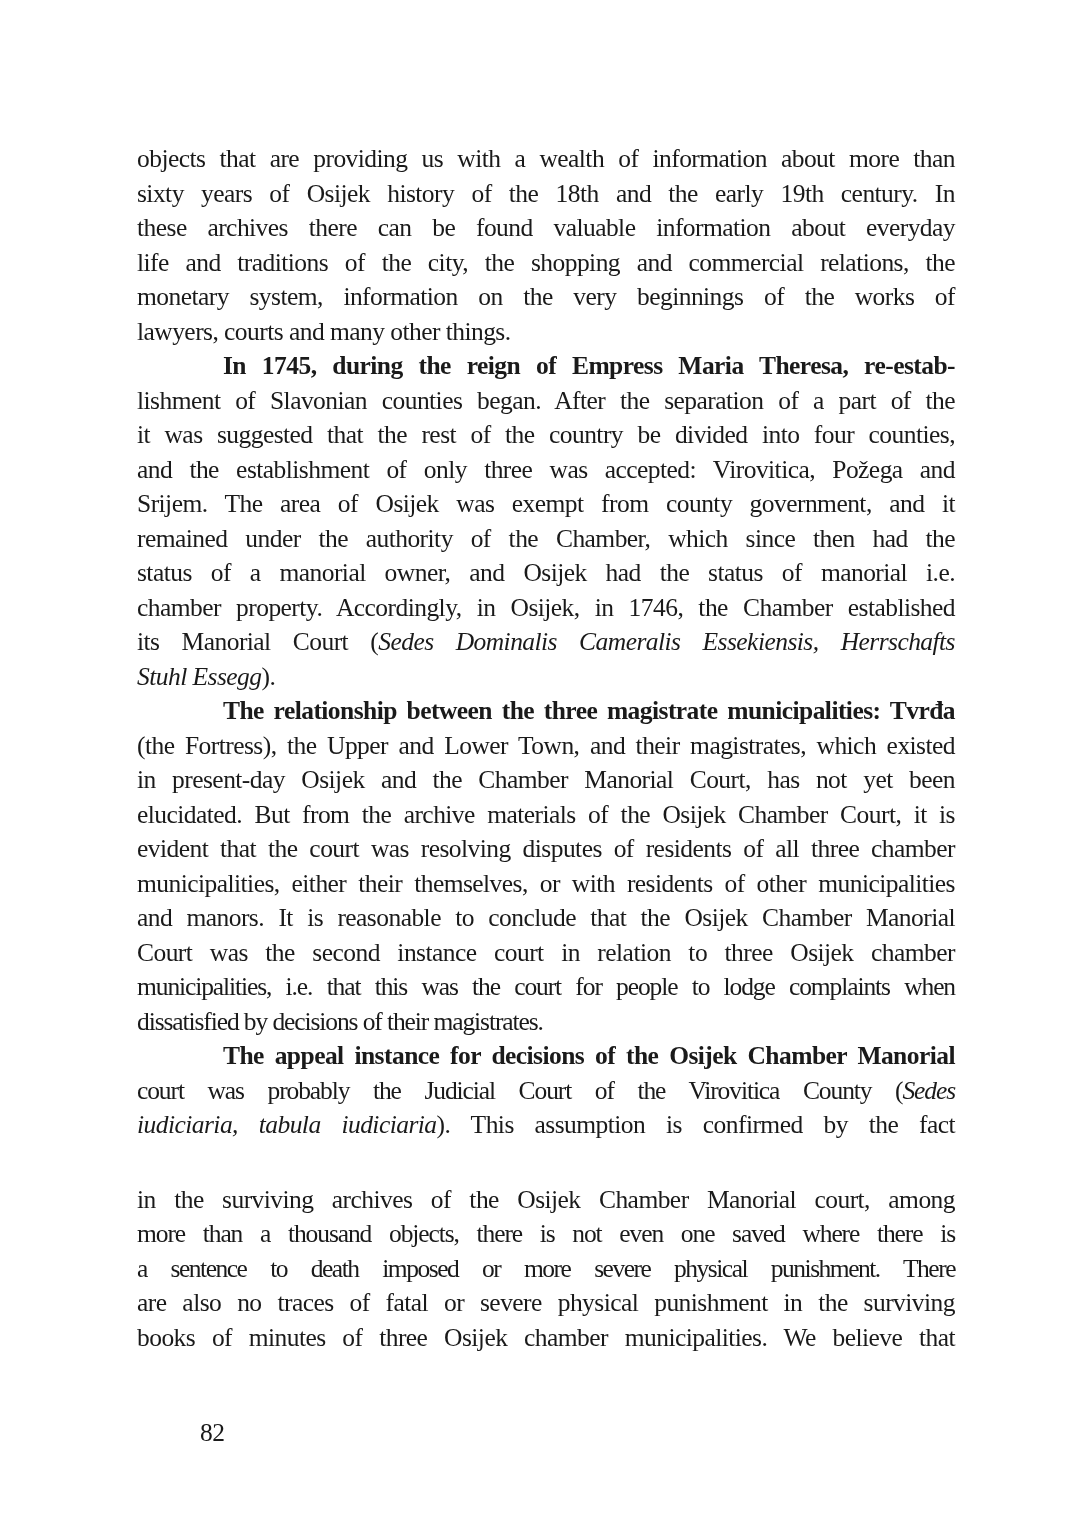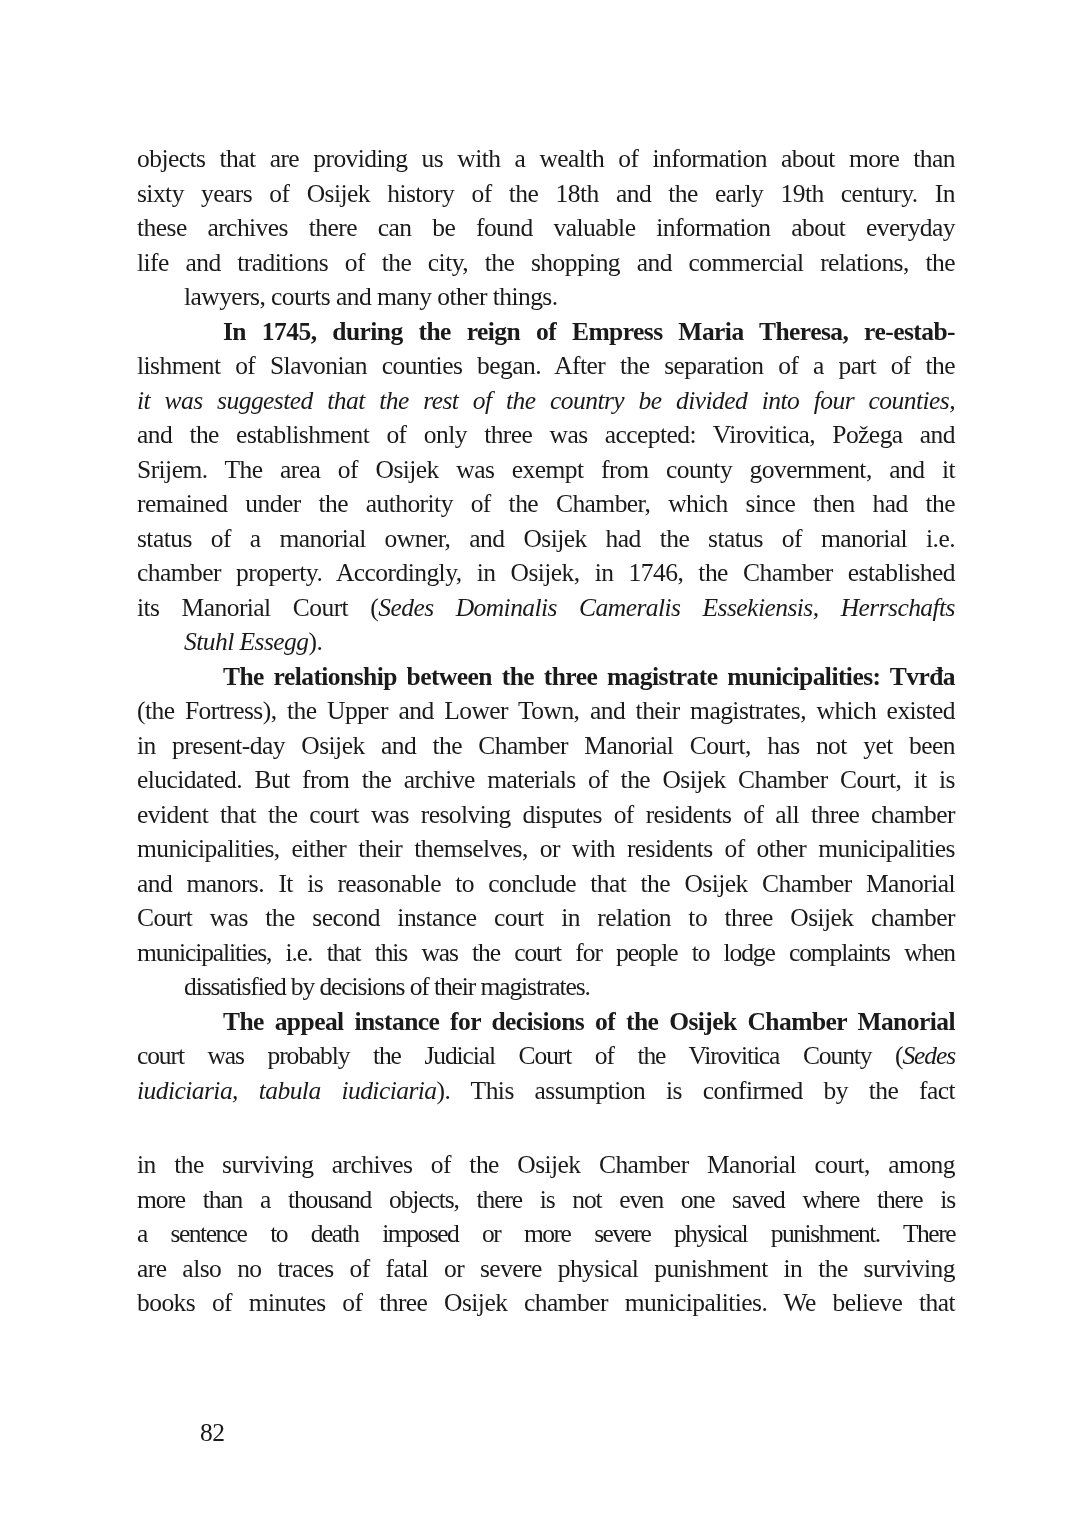--- a/index.html
+++ b/index.html
@@ -28,21 +28,20 @@
       font-size: 25.5px;
       white-space: nowrap;
       text-align: justify;
       text-align-last: justify;
       letter-spacing: -0.55px;
       word-spacing: 0px;
       transform-origin: left center;
     }
     .line.last {
       text-align-last: left;
-      margin-left: 47px;
     }
     .line.indent {
       padding-left: 86px;
       font-weight: bold;
     }
     .line.tight {
       letter-spacing: -1.1px;
     }
     .line.tighter {
       letter-spacing: -1.5px;
@@ -61,26 +60,27 @@
   </style>
 </head>
 <body>
 
 <main class="page-body" id="page-body">
     <section>
       <span class="line" style="display: block;"><span>objects that are providing us with a wealth of information about more than</span></span>
       <span class="line" style="display: block;"><span>sixty years of Osijek history of the 18th and the early 19th century. In</span></span>
       <span class="line" style="display: block;"><span>these archives there can be found valuable information about everyday</span></span>
       <span class="line" style="display: block;"><span>life and traditions of the city, the shopping and commercial relations, the</span></span>
+      <span class="line" style="display: block;"><span>monetary system, information on the very beginnings of the works of</span></span>
       <span class="line last" style="display: block;"><span>lawyers, courts and many other things.</span></span>
     </section>
     <section>
       <span class="line indent" style="display: block;"><span>In 1745, during the reign of Empress Maria Theresa, re-estab-</span></span>
       <span class="line" style="display: block;"><span>lishment of Slavonian counties began. After the separation of a part of the</span></span>
-      <span class="line" style="display: block; font-style: italic;"><span>it was suggested that the rest of the country be divided into four counties,</span></span>
+      <span class="line" style="display: block;"><span>it was suggested that the rest of the country be divided into four counties,</span></span>
       <span class="line" style="display: block;"><span>and the establishment of only three was accepted: Virovitica, Požega and</span></span>
       <span class="line" style="display: block;"><span>Srijem. The area of Osijek was exempt from county government, and it</span></span>
       <span class="line" style="display: block;"><span>remained under the authority of the Chamber, which since then had the</span></span>
       <span class="line" style="display: block;"><span>status of a manorial owner, and Osijek had the status of manorial i.e.</span></span>
       <span class="line" style="display: block;"><span>chamber property. Accordingly, in Osijek, in 1746, the Chamber established</span></span>
       <span class="line" style="display: block;"><span>its Manorial Court (</span><span class="it">Sedes Dominalis Cameralis Essekiensis, Herrschafts</span></span>
       <span class="line last" style="display: block;"><span class="it">Stuhl Essegg</span><span>).</span></span>
     </section>
     <section>
       <span class="line indent" style="display: block;"><span>The relationship between the three magistrate municipalities: Tvrđa</span></span>

